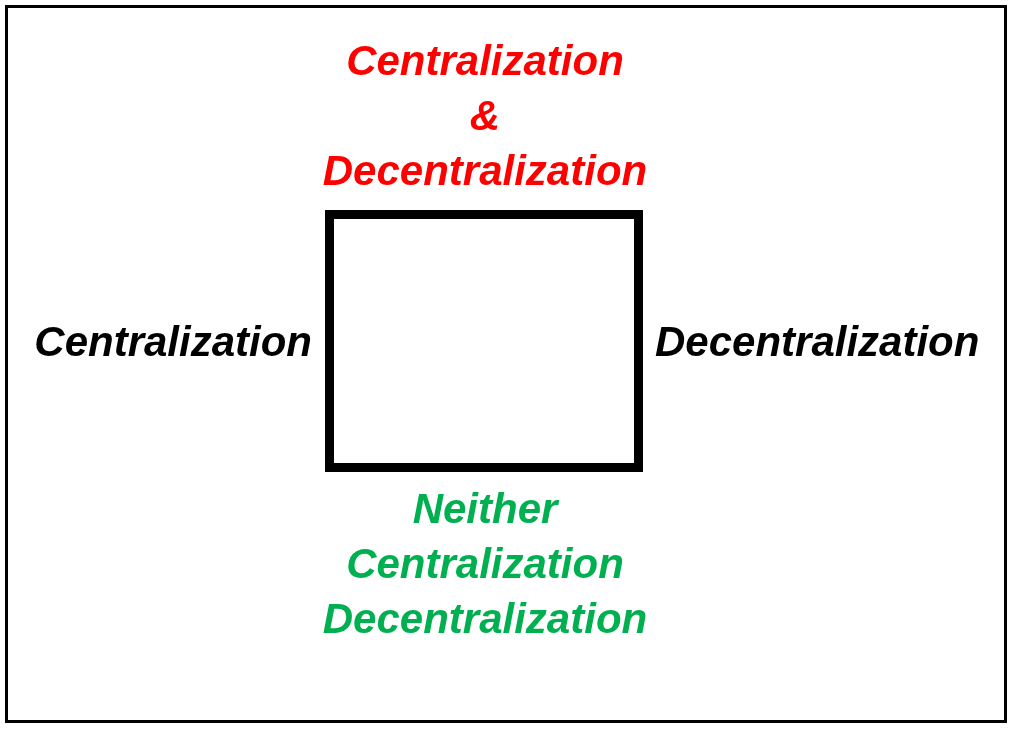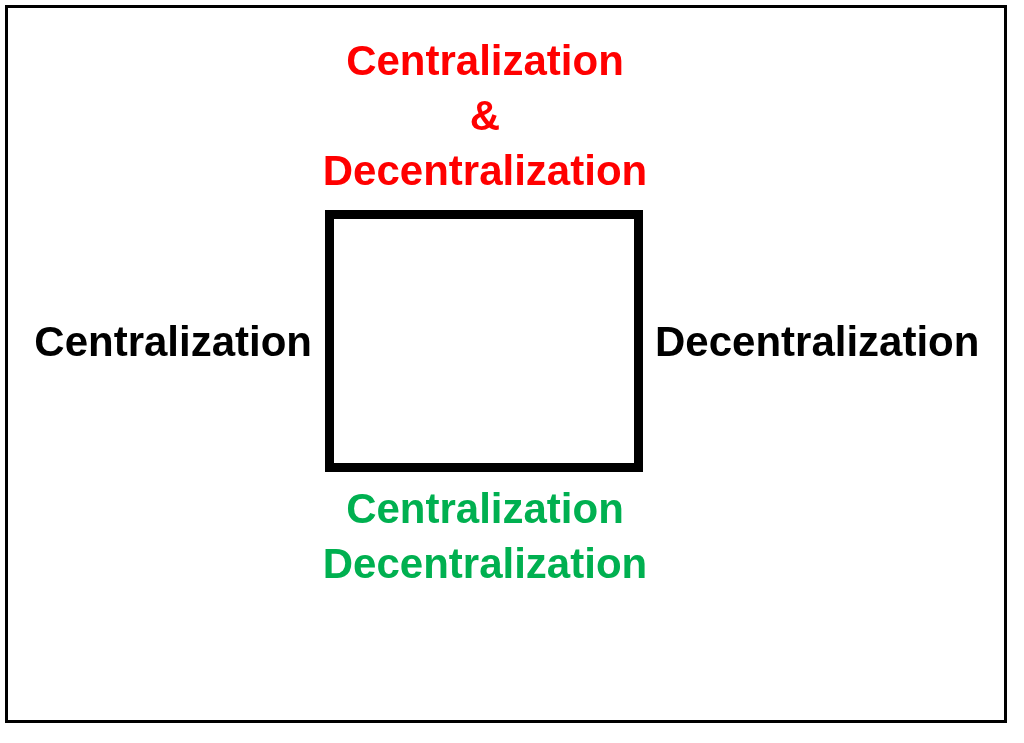--- a/index.html
+++ b/index.html
@@ -7,20 +7,21 @@
     padding: 0;
     background: #ffffff;
     font-family: "Liberation Sans", sans-serif;
   }
   .canvas {
     position: relative;
     width: 1024px;
     height: 743px;
     background: #ffffff;
     overflow: hidden;
+    font-style: italic;
   }
   .outer-frame {
     position: absolute;
     left: 5px;
     top: 5px;
     width: 996px;
     height: 712px;
     border: 3px solid #000000;
     background: #ffffff;
   }
@@ -85,17 +86,18 @@
     <div>Decentralization</div>
   </div>
 
   <div class="side-label left-side" style="color: rgb(0, 0, 0);">Centralization</div>
 
   <div class="quadrant-square"></div>
 
   <div class="side-label right-side" style="color: rgb(0, 0, 0);">Decentralization</div>
 
   <div class="label-block bottom-block" style="color: rgb(0, 176, 80);">
+    <div>Neither</div>
     <div>Centralization</div>
     <div>Decentralization</div>
   </div>
 
 </div>
 
 </body></html>

